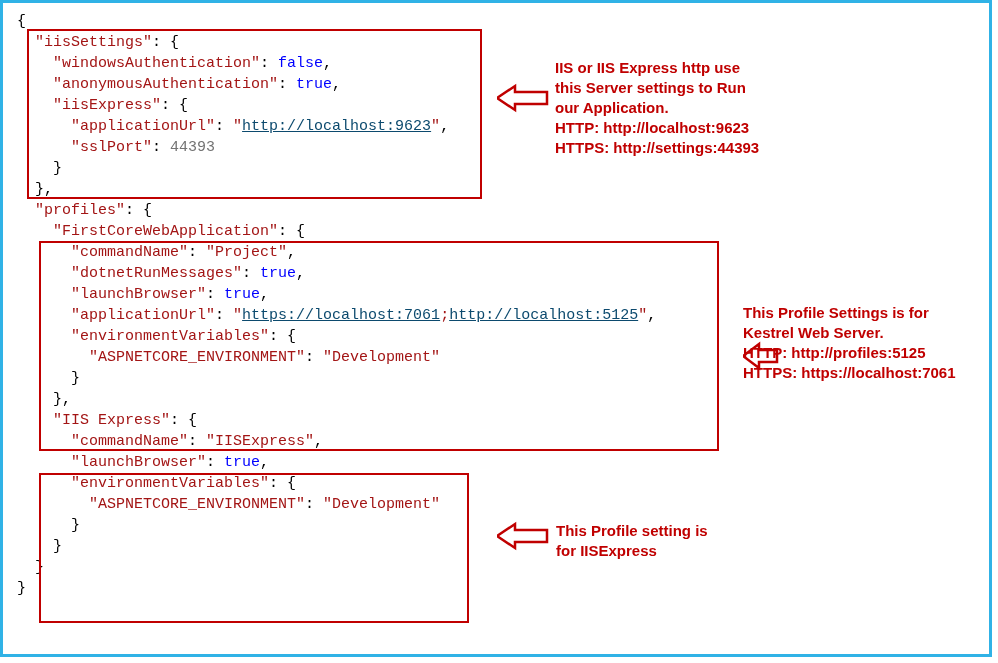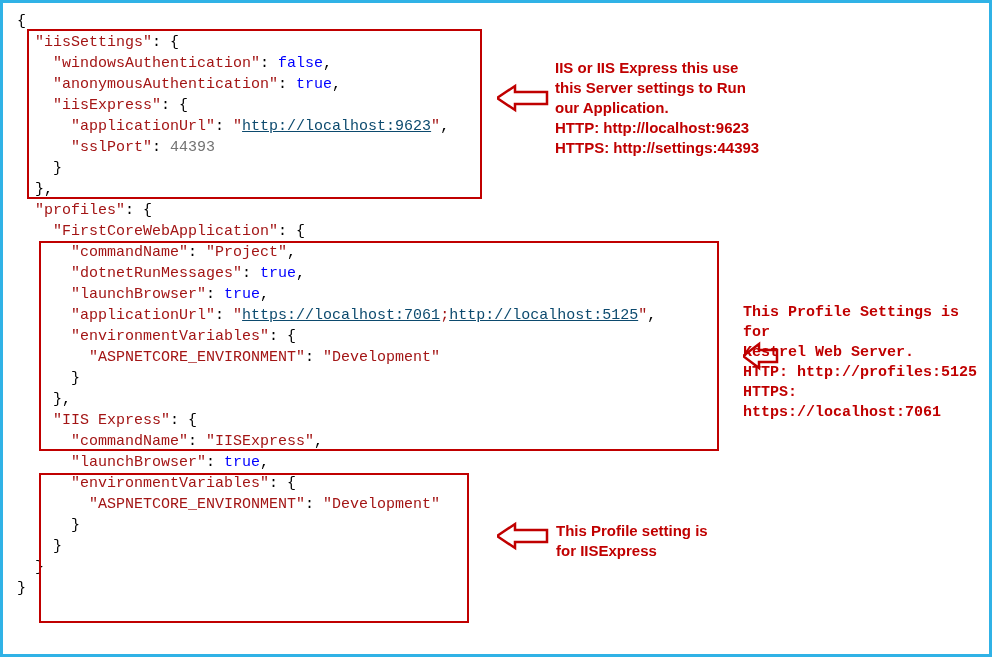--- a/index.html
+++ b/index.html
@@ -45,21 +45,21 @@
   .box3 { left: 36px; top: 470px; width: 430px; height: 150px; }
   .annot {
     position: absolute;
     color: #c00000;
     font-family: Arial, sans-serif;
     font-weight: bold;
     font-size: 15px;
     line-height: 20px;
   }
   .annot1 { left: 552px; top: 55px; width: 260px; }
-  .annot2 { left: 740px; top: 300px; width: 248px; font-family: Liberation Mono, monospace; }
+  .annot2 { left: 740px; top: 300px; width: 248px; }
   .annot3 { left: 553px; top: 518px; width: 220px; }
   .arrow {
     position: absolute;
   }
   .arrow svg { display: block; }
   .arrow1 { left: 494px; top: 80px; }
   .arrow2 { left: 740px; top: 338px; }
   .arrow3 { left: 494px; top: 518px; }
 </style>
 </head>
@@ -112,21 +112,21 @@
       <polygon points="0,15 16,3 16,9 34,9 34,21 16,21 16,27" fill="#fff" stroke="#c00000" stroke-width="2.5"></polygon>
     </svg>
   </div>
   <div class="arrow arrow3">
     <svg width="52" height="30" viewBox="0 0 52 30">
       <polygon points="0,15 18,3 18,9 50,9 50,21 18,21 18,27" fill="#fff" stroke="#c00000" stroke-width="2.5"></polygon>
     </svg>
   </div>
 
   <div class="annot annot1">
-    <span>IIS or IIS Express this use</span><br>
+    <span>IIS or IIS Express http use</span><br>
     <span>this Server settings to Run</span><br>
     <span>our Application.</span><br>
     <span>HTTP: http://localhost:9623</span><br>
     <span>HTTPS: http://settings:44393</span>
   </div>
 
   <div class="annot annot2">
     <span>This Profile Settings is for</span><br>
     <span>Kestrel Web Server.</span><br>
     <span>HTTP: http://profiles:5125</span><br>

